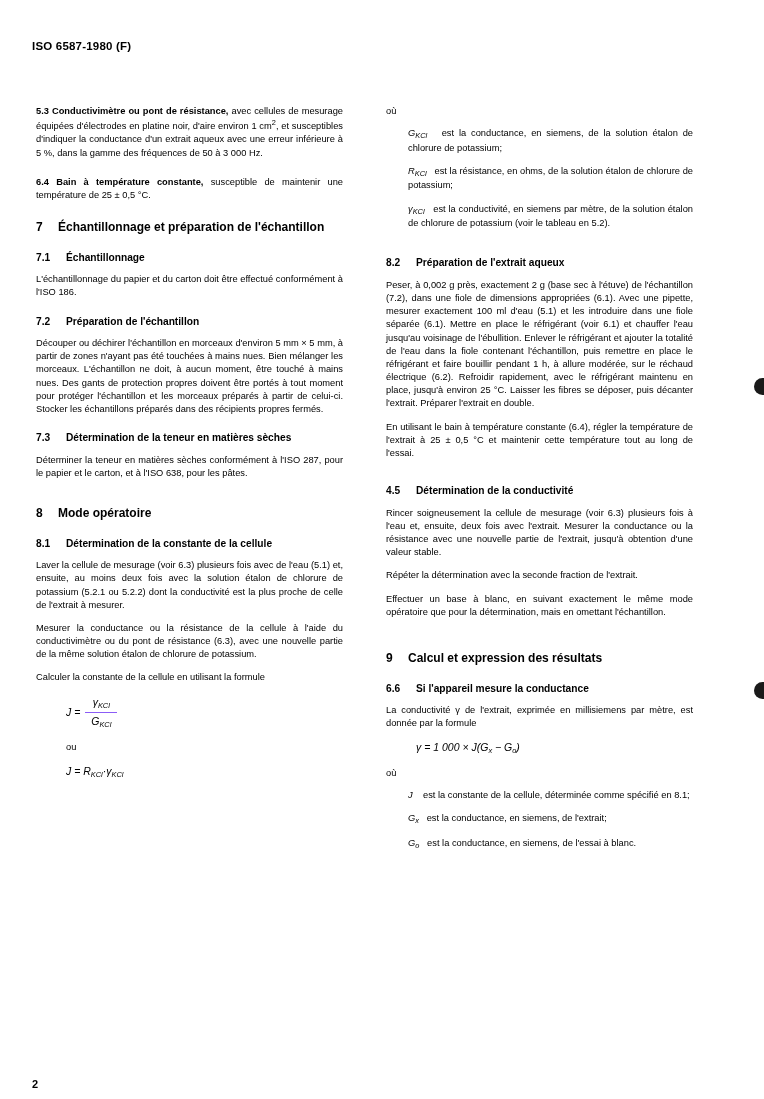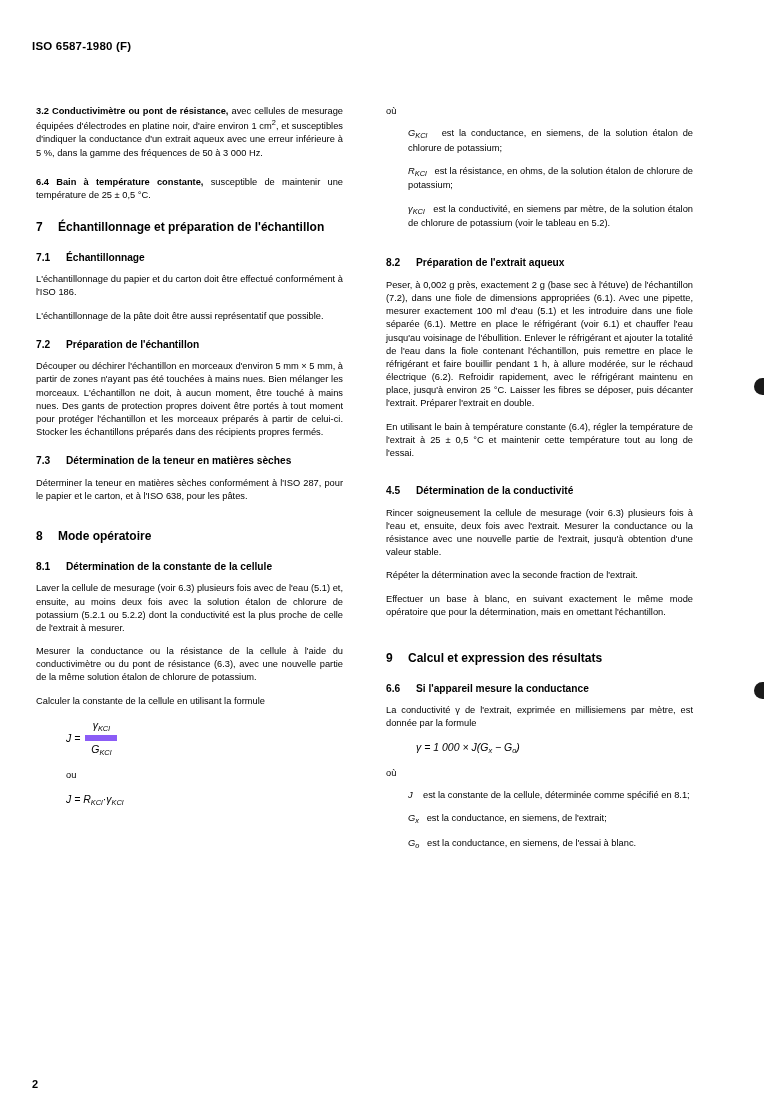--- a/index.html
+++ b/index.html
@@ -101,21 +101,21 @@
     font-style: italic;
   }
   .frac {
     display: inline-block;
     text-align: center;
     vertical-align: middle;
     margin: 0 2px;
   }
   .frac .top {
     display: block;
-    border-bottom: 6px solid #8b5cf6;
+    border-bottom: 1px solid #8b5cf6;
     padding: 0 6px 1px 6px;
   }
   .frac .bot {
     display: block;
     padding: 1px 6px 0 6px;
     text-align: center;
   }
   .eqline {
     display: inline-block;
     vertical-align: middle;
@@ -137,29 +137,28 @@
 
 <div class="page">
 
   <div class="header">ISO 6587-1980 (F)</div>
 
   <div class="holepunch hp1"></div>
   <div class="holepunch hp2"></div>
 
   <div class="col col-left">
 
-    <p class="para-lead"><b>3.2   Conductivimètre ou pont de résistance,</b><span> avec cellules de mesurage équipées d'électrodes en platine noir, d'aire environ 1 cm</span><sup>2</sup><span>, et susceptibles d'indiquer la conductance d'un extrait aqueux avec une erreur inférieure à 5 %, dans la gamme des fréquences de 50 à 3 000 Hz.</span></p>
+    <p class="para-lead"><b>5.3   Conductivimètre ou pont de résistance,</b><span> avec cellules de mesurage équipées d'électrodes en platine noir, d'aire environ 1 cm</span><sup>2</sup><span>, et susceptibles d'indiquer la conductance d'un extrait aqueux avec une erreur inférieure à 5 %, dans la gamme des fréquences de 50 à 3 000 Hz.</span></p>
 
     <p class="para-lead" style="margin-top:16px"><b>6.4   Bain à température constante,</b><span> susceptible de maintenir une température de 25 ± 0,5 °C.</span></p>
 
     <div class="sec-major"><span class="num">7</span><span>Échantillonnage et préparation de l'échantillon</span></div>
 
     <div class="sec-sub"><span class="num">7.1</span><span>Échantillonnage</span></div>
     <p>L'échantillonnage du papier et du carton doit être effectué conformément à l'ISO 186.</p>
-    <p>L'échantillonnage de la pâte doit être aussi représentatif que possible.</p>
 
     <div class="sec-sub"><span class="num">7.2</span><span>Préparation de l'échantillon</span></div>
     <p>Découper ou déchirer l'échantillon en morceaux d'environ 5 mm × 5 mm, à partir de zones n'ayant pas été touchées à mains nues. Bien mélanger les morceaux. L'échantillon ne doit, à aucun moment, être touché à mains nues. Des gants de protection propres doivent être portés à tout moment pour protéger l'échantillon et les morceaux préparés à partir de celui-ci. Stocker les échantillons préparés dans des récipients propres fermés.</p>
 
     <div class="sec-sub"><span class="num">7.3</span><span>Détermination de la teneur en matières sèches</span></div>
     <p>Déterminer la teneur en matières sèches conformément à l'ISO 287, pour le papier et le carton, et à l'ISO 638, pour les pâtes.</p>
 
     <div class="sec-major" style="margin-top:26px"><span class="num">8</span><span>Mode opératoire</span></div>
 
     <div class="sec-sub"><span class="num">8.1</span><span>Détermination de la constante de la cellule</span></div>

